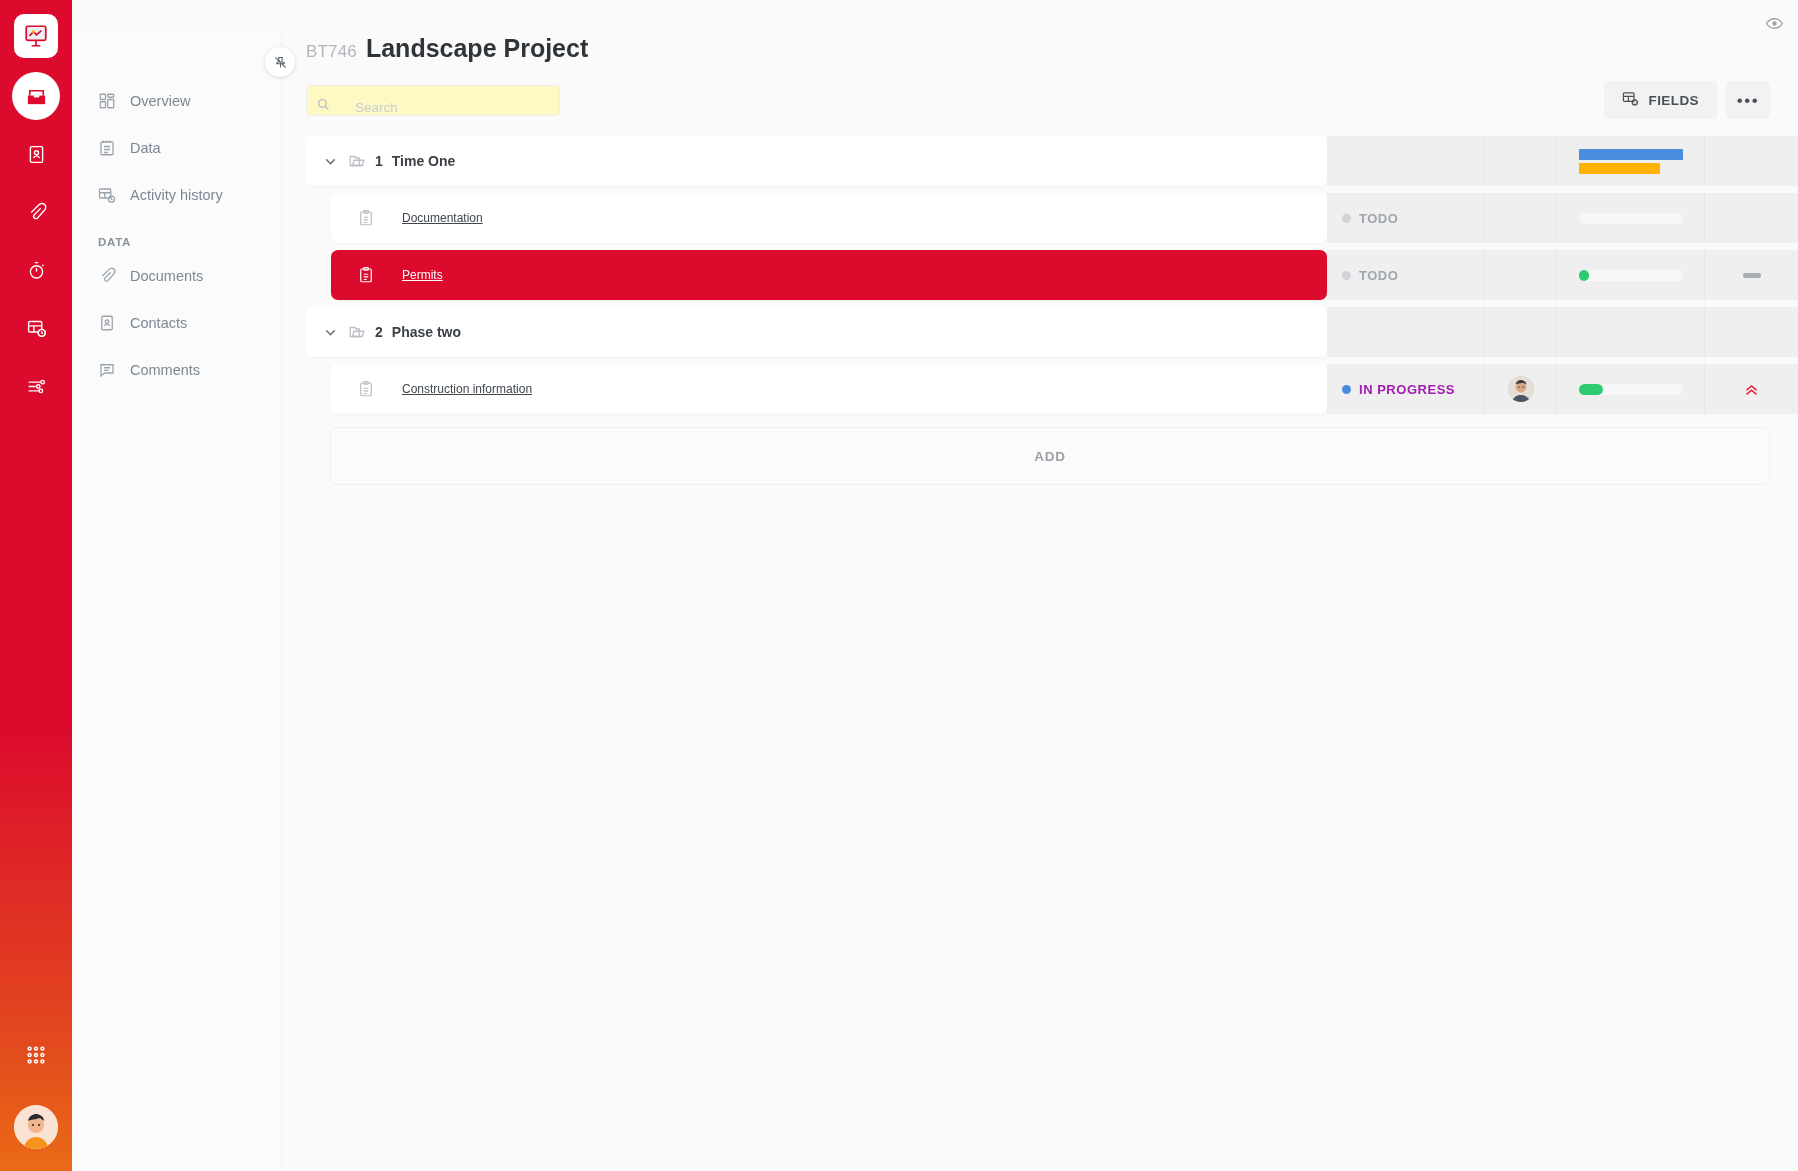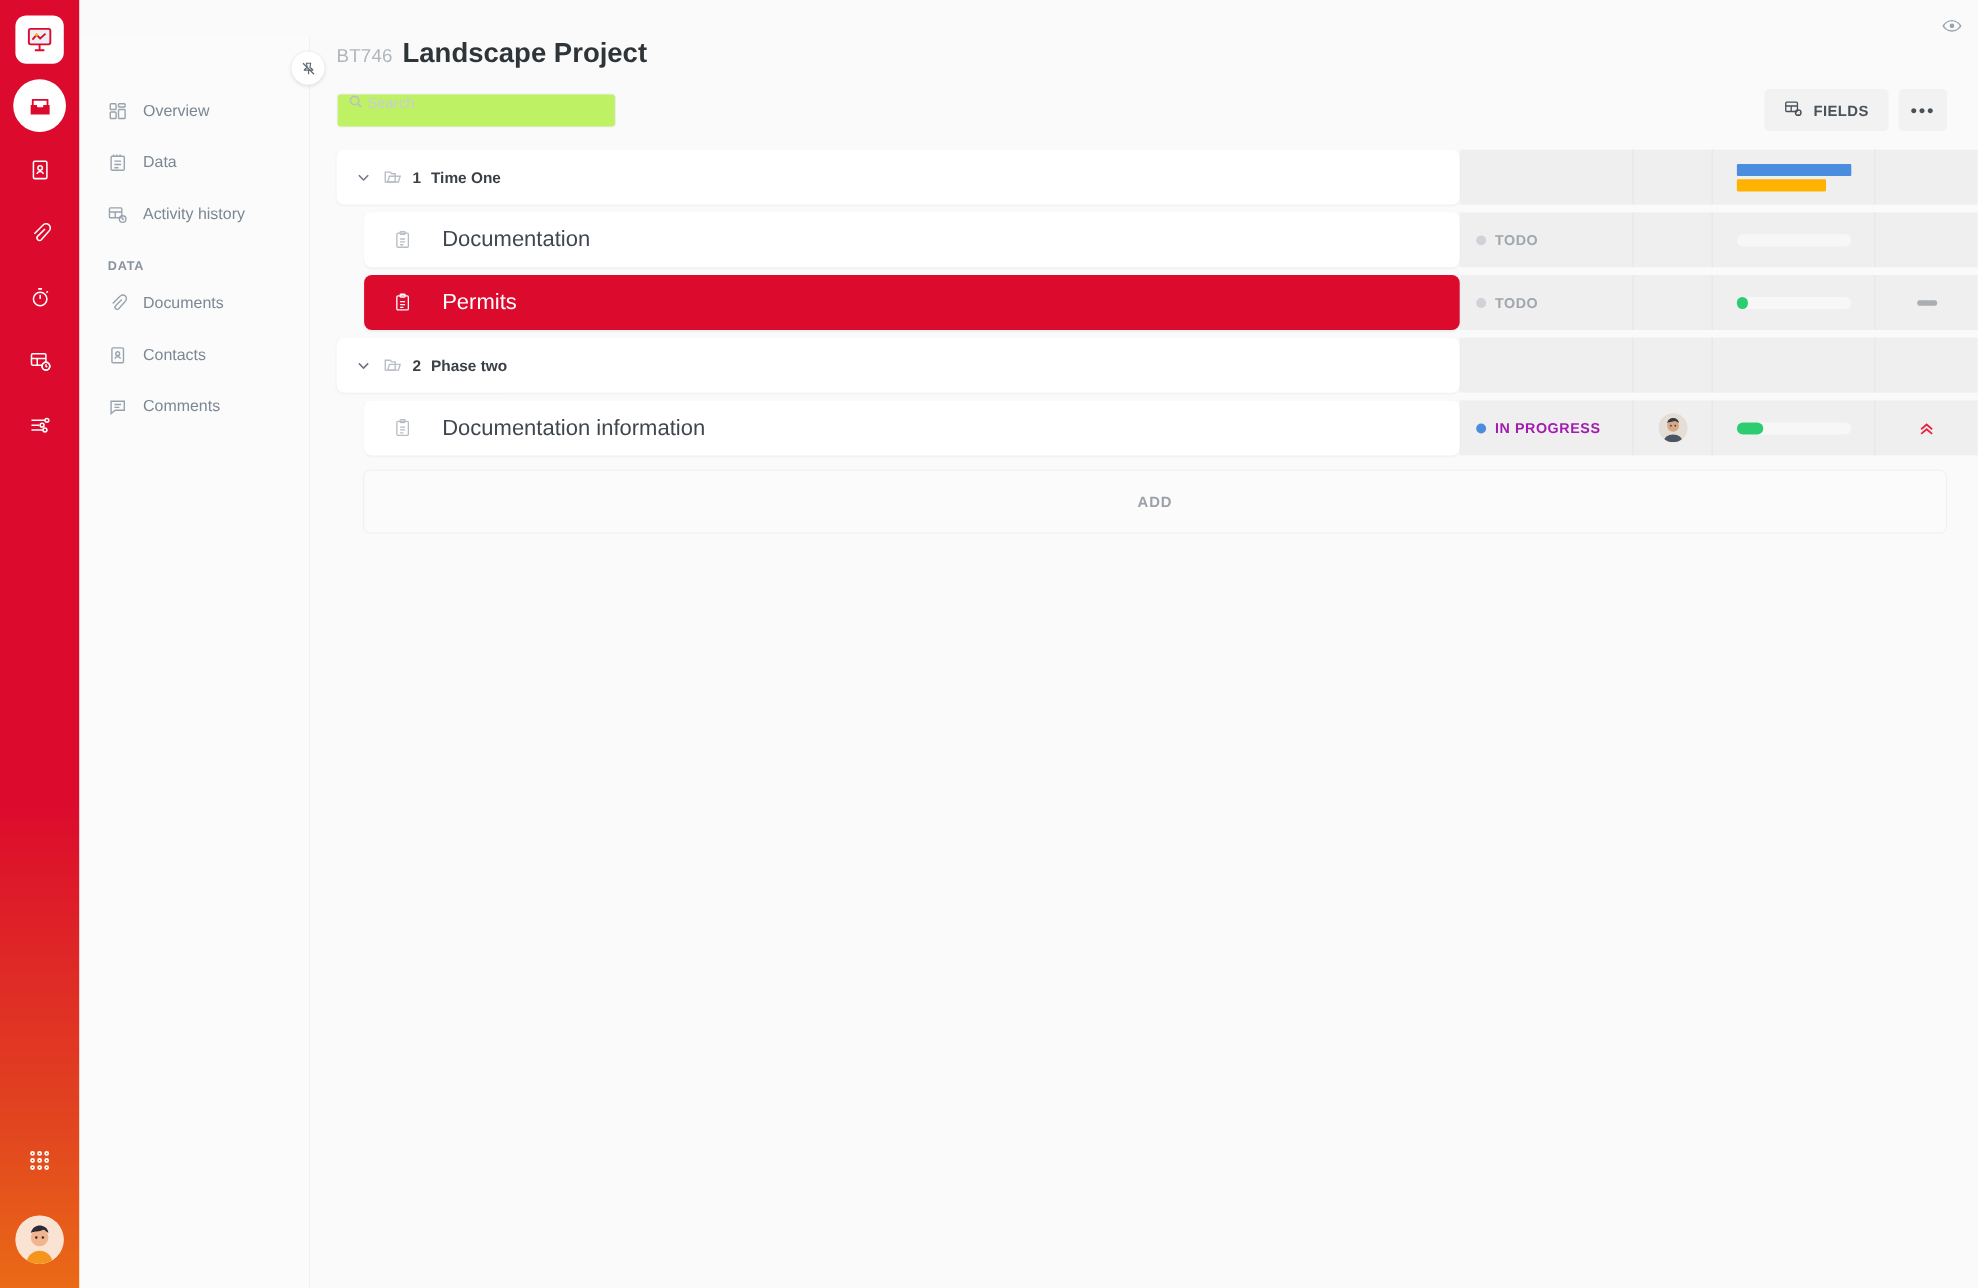--- a/index.html
+++ b/index.html
@@ -65,23 +65,23 @@
   
   .main { flex: 1 1 auto; height: 1171px; position: relative; background: #fafafa; }
   .eye { position: absolute; top: 14px; right: 14px; color: #9aa3ab; }
 
   .title-row { display: flex; align-items: baseline; gap: 9px; padding: 34px 0 0 24px; }
   .title-key { font-size: 17px; color: #b0b6bc; letter-spacing: .01em; }
   .title-main { font-size: 25px; font-weight: bold; color: #2f3438; }
 
   .toolbar { display: flex; align-items: center; padding: 18px 28px 0 24px; }
   .search {
-    width: 254px; height: 31px; background: #bef264;
+    width: 254px; height: 31px; background: #fef9c3;
     border: 1px solid #ededed; border-radius: 4px;
-    display: flex; align-items: flex-start; gap: 4px; padding: 0 10px;
+    display: flex; align-items: flex-end; gap: 25px; padding: 0 10px;
   }
   .search input {
     border: 0; outline: 0; background: transparent; flex: 1 1 auto;
     font-family: inherit; font-size: 13.5px; color: #3b4148;
   }
   .search input::placeholder { color: #c8cdd2; }
   .tb-right { margin-left: auto; display: flex; gap: 9px; }
   .btn-fields {
     height: 38px; padding: 0 18px; background: #f2f2f2; border: 0; border-radius: 4px;
     display: flex; align-items: center; gap: 10px;
@@ -105,21 +105,21 @@
   }
   .row.phase .card { left: 0; }
   .row.task  .card { left: 25px; }
   .row.selected .card { background: #DC0A2D; }
 
   .chev { width: 18px; margin-left: 16px; color: #6f7782; display: flex; }
   .folder { width: 18px; margin-left: 8px; color: #b9bfc5; display: flex; }
   .phase-num { margin-left: 9px; font-size: 14px; font-weight: bold; color: #3a4046; }
   .phase-name { margin-left: 9px; font-size: 14px; font-weight: bold; color: #3a4046; }
   .task-ico { width: 19px; margin-left: 26px; color: #b7bdc3; display: flex; }
-  .task-name { margin-left: 26px; font-size: 20px; color: #3f464d; }
+  .task-name { margin-left: 26px; font-size: 12px; color: #3f464d; text-decoration: underline; }
   .row.selected .task-ico { color: #fff; }
   .row.selected .task-name { color: #fff; }
 
   .grid { display: flex; flex: 1 1 auto; background: #efefef; }
   .gc { border-right: 1px solid #e6e6e6; display: flex; align-items: center; height: 100%; }
   .gc:last-child { border-right: 0; }
   .gc-status   { flex: 0 0 158px; padding-left: 15px; }
   .gc-assignee { flex: 0 0 72px; justify-content: center; }
   .gc-progress { flex: 0 0 148px; justify-content: center; }
   .gc-priority { flex: 1 1 auto; justify-content: center; }
@@ -476,21 +476,21 @@
       <div class="row task">
         <div class="cardcell">
           <div class="card">
             <span class="task-ico">
               <svg width="18" height="18" viewBox="0 0 24 24" fill="none" stroke="currentColor" stroke-width="1.6">
                 <rect x="5" y="4" width="14" height="17" rx="1.5"></rect>
                   <rect x="9" y="2" width="6" height="3.5" rx="1"></rect>
                 <path d="M9 11h6M9 14.5h6M9 18h4"></path>
               </svg>
             </span>
-            <span class="task-name">Documentation information</span>
+            <span class="task-name">Construction information</span>
           </div>
         </div>
         <div class="grid">
           <div class="gc gc-status">
             <span class="status prog">
               <span class="dot"></span>
               <span>IN PROGRESS</span>
             </span>
           </div>
           <div class="gc gc-assignee">

